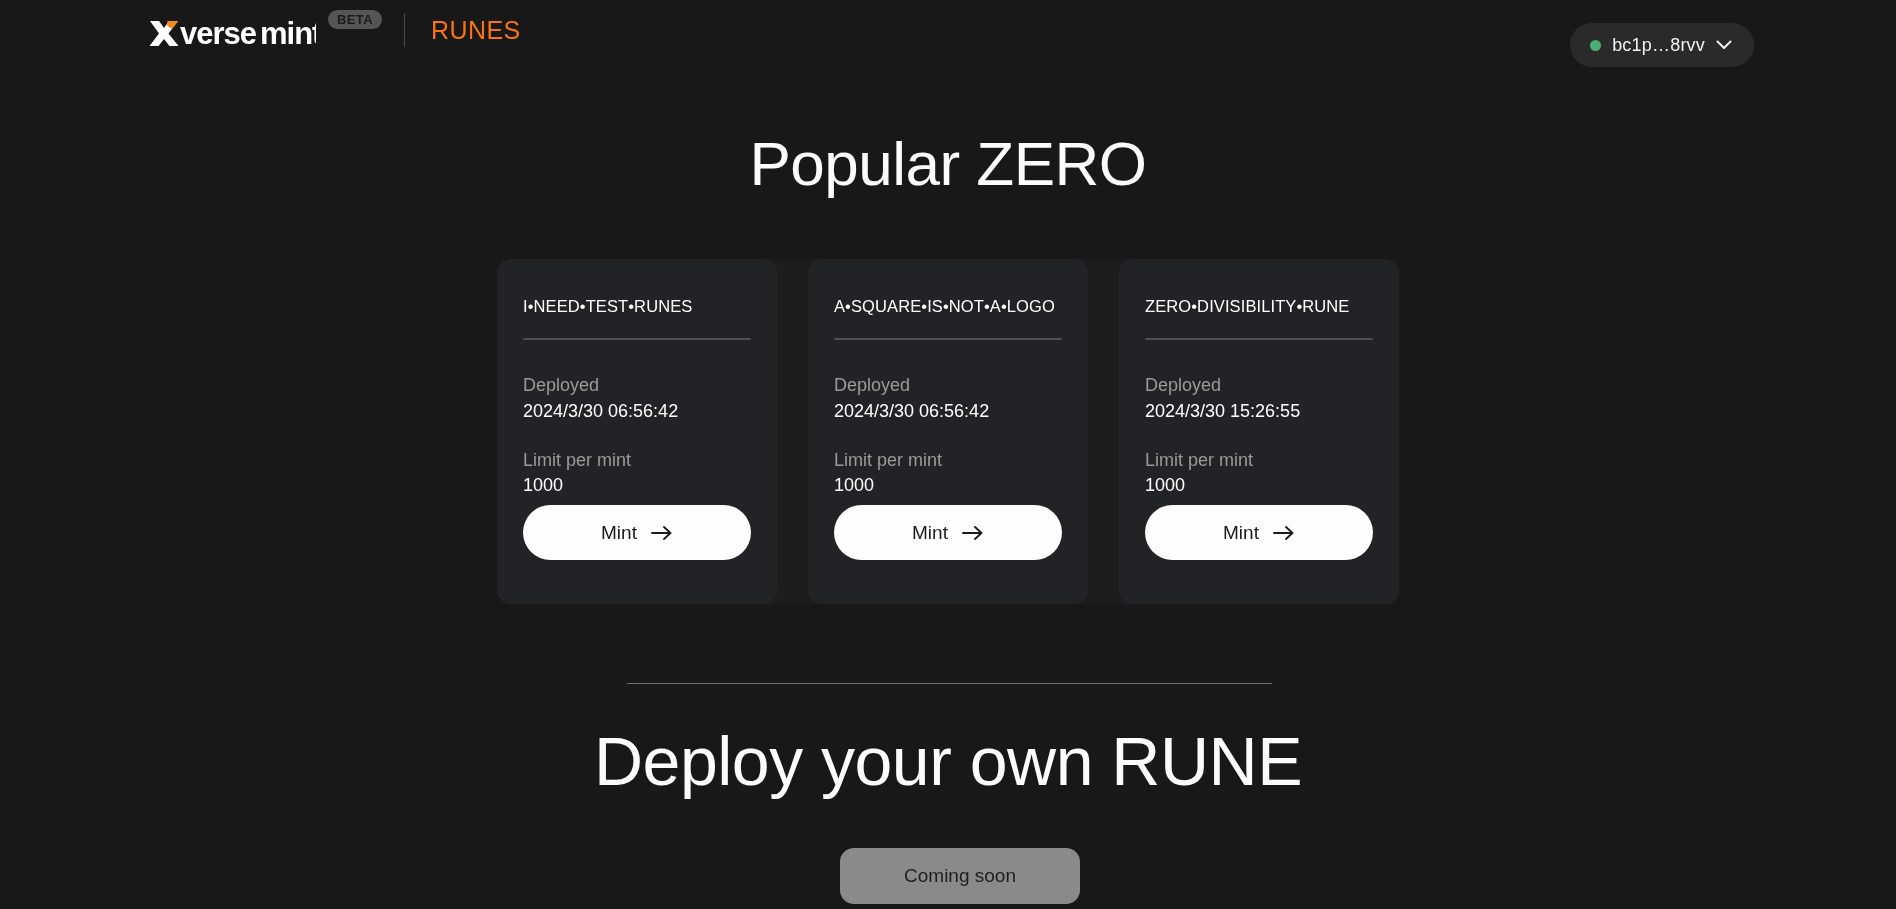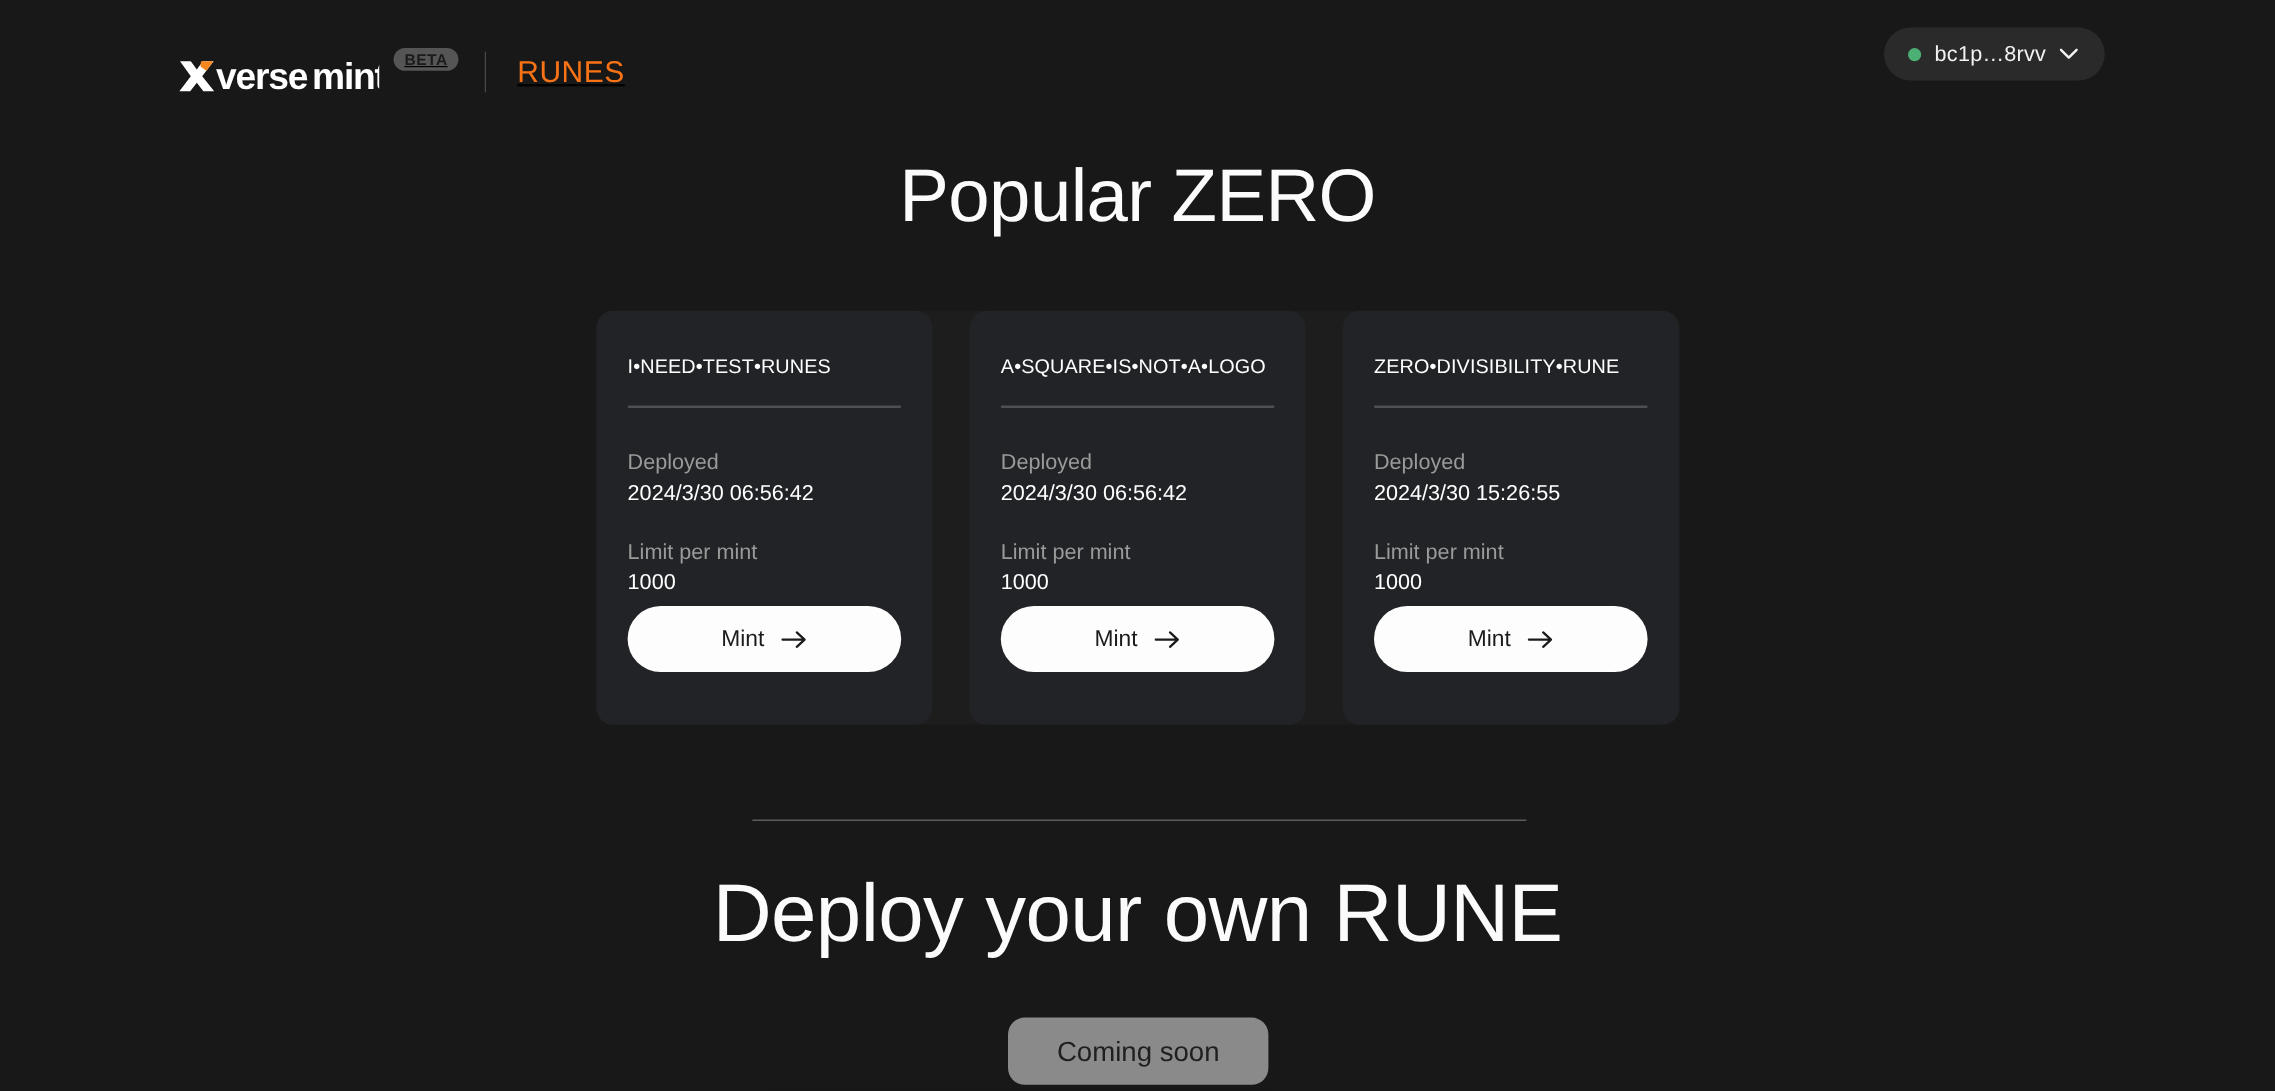--- a/index.html
+++ b/index.html
@@ -7,21 +7,21 @@
     width:1896px; height:909px;
     background:#181818;
     font-family:"Liberation Sans", sans-serif;
     overflow:hidden;
   }
   body { position:relative; }
 
   
   .header {
     position:absolute; top:0; left:0; right:0; height:90px;
-    display:flex; align-items:flex-end;text-decoration:underline;
+    display:flex; align-items:flex-start;
   }
   .brand-group {
     display:flex; align-items:center; margin-left:148px; height:60px;
   }
   .logo-wrap { display:flex; align-items:center; }
   .logo-svg { display:block; }
   .beta-badge {
     margin-left:12px;
     background:#555555;
     color:#1b1b1b;
@@ -128,25 +128,25 @@
   .deploy-title {
     position:absolute; top:722px; left:0; right:0;
     text-align:center;
     color:#fbfbfb;
     font-size:68px;
     font-weight:400;
     letter-spacing:-0.5px;
   }
   .coming-soon {
     position:absolute; left:840px; top:848px;
-    width:217px; height:56px;
+    width:240px; height:56px;
     background:#8a8a8a;
     color:#1f1f1f;
     border:none; border-radius:14px;
-    font-size:23px;
+    font-size:19px;
     font-family:"Liberation Sans", sans-serif;
     cursor:default;
   }
 </style>
 </head>
 <body>
 
 <div class="header">
 
   <div class="brand-group">

